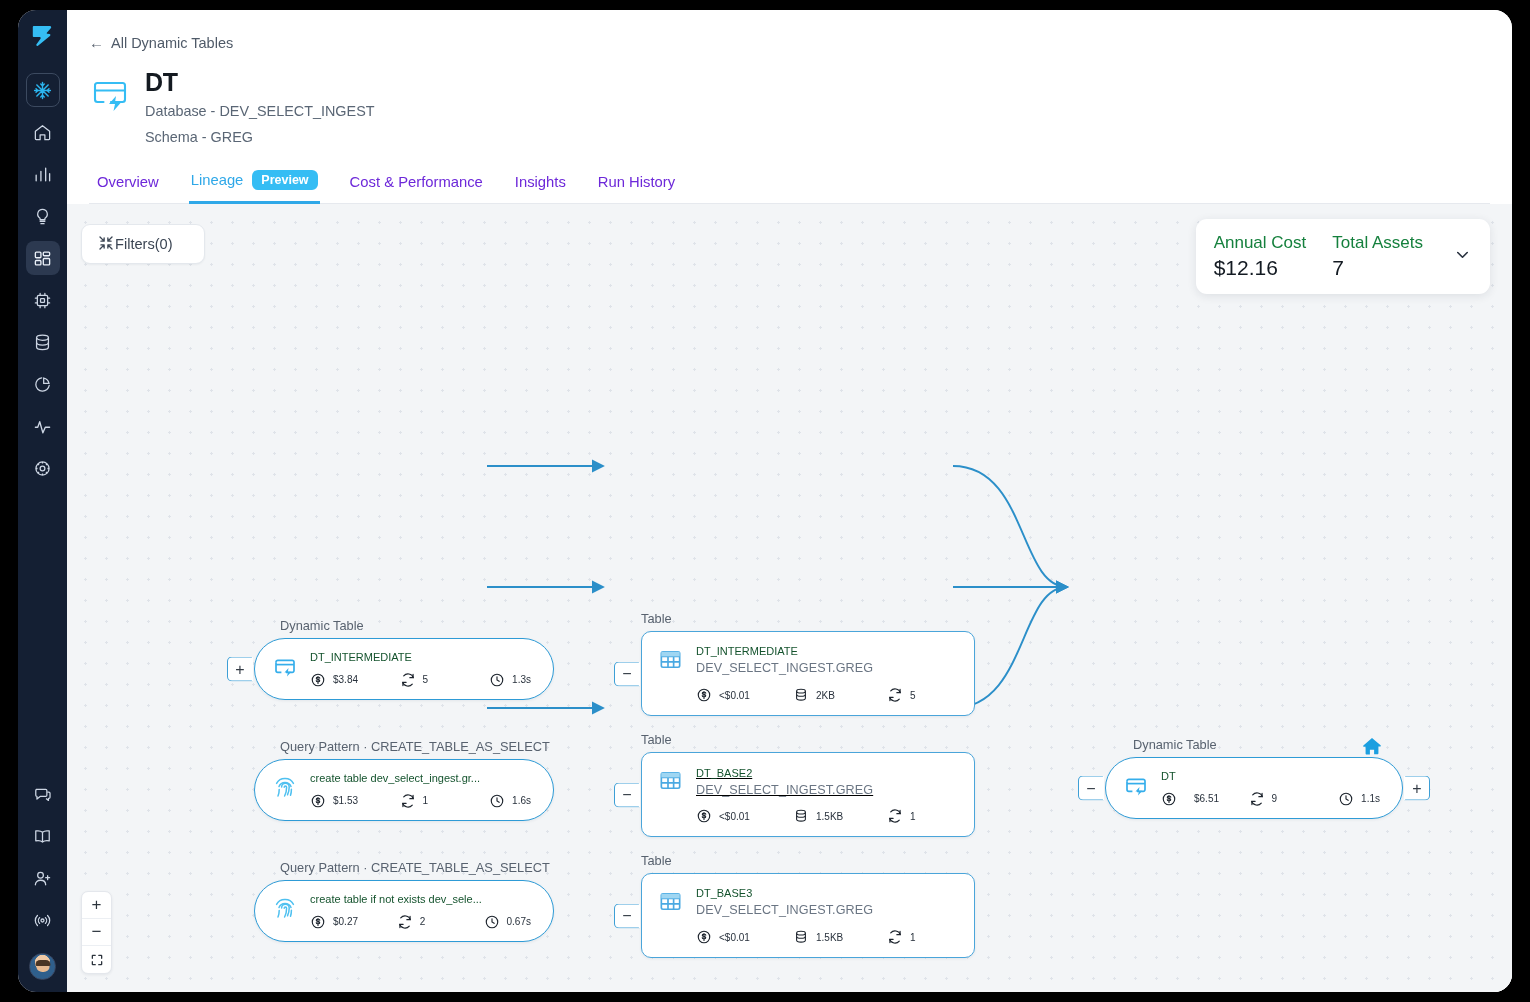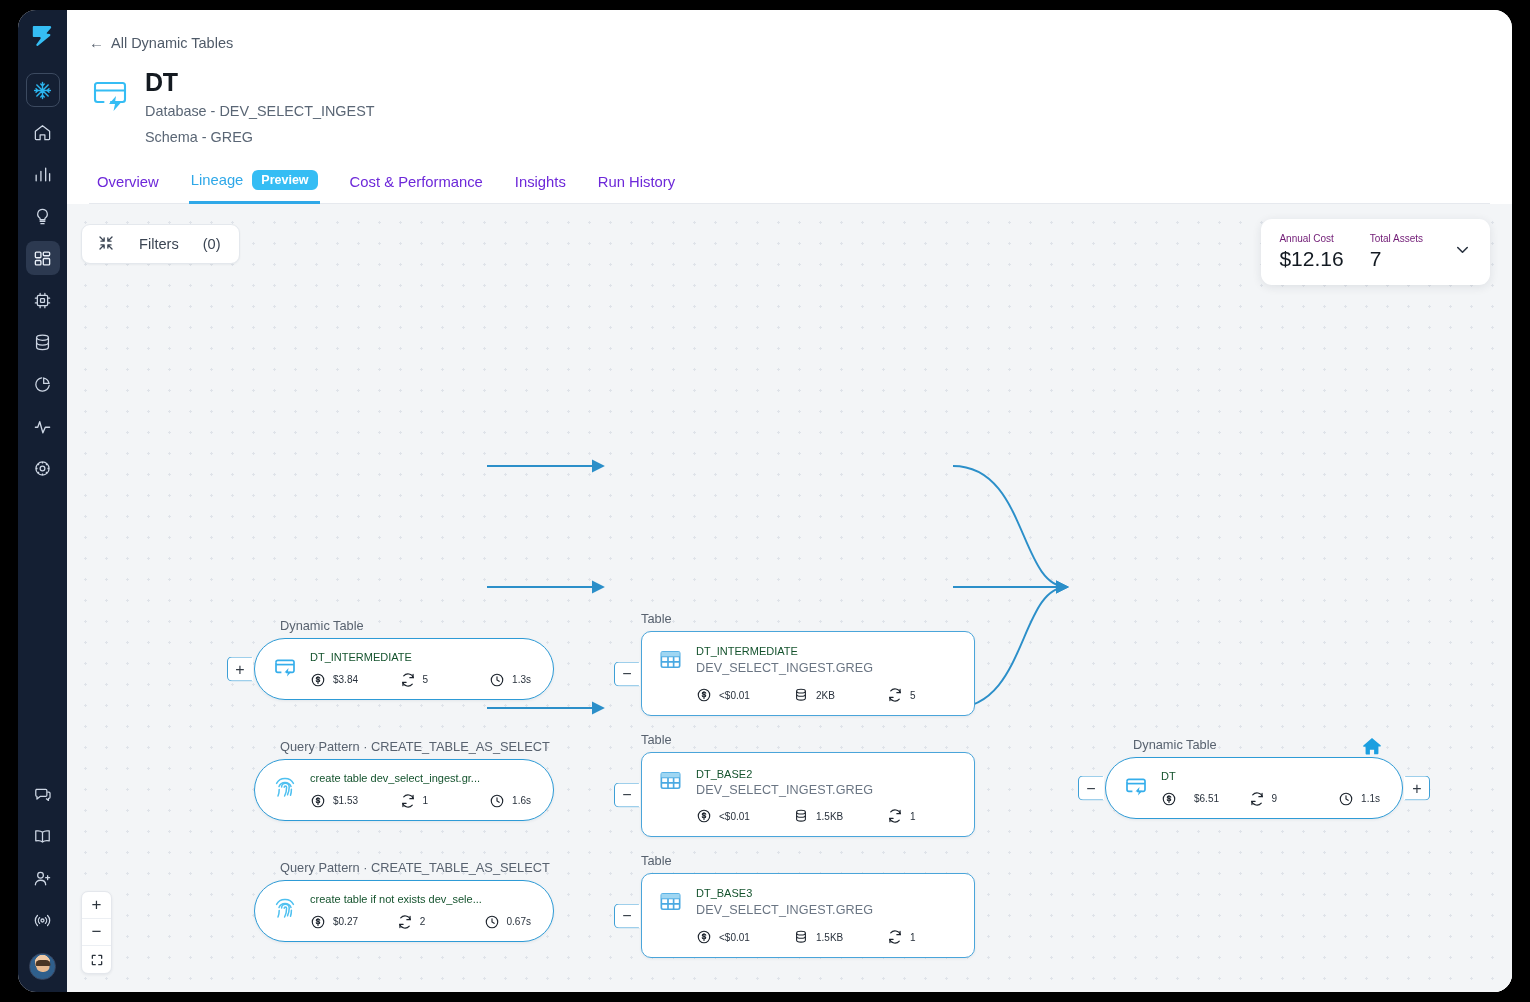--- a/index.html
+++ b/index.html
@@ -137,35 +137,35 @@
     background-image: radial-gradient(#dfe3e9 1.1px, transparent 1.2px);
     background-size: 21px 21px;
     background-position: 8px 8px;
     overflow: hidden;
   }
   .filters-btn {
     position: absolute; left: 14px; top: 20px;
     height: 40px; min-width: 124px;
     background: #fff; border: 1px solid #e4e8ed;
     border-radius: 9px;
-    display: flex; align-items: center; gap: 24px;
+    display: flex; align-items: center; gap: 0;
     padding: 0 18px 0 15px;
     font-size: 14.6px; color: #3b4553;
     cursor: pointer; z-index: 5;
     box-shadow: 0 1px 2px rgba(20,30,50,0.05);
   }
   .cost-panel {
     position: absolute; right: 22px; top: 15px;
     background: #fff; border-radius: 11px;
     box-shadow: 0 2px 10px rgba(25,35,55,0.10);
     padding: 13px 18px 14px 18px;
     display: flex; align-items: center; gap: 26px;
     z-index: 5; cursor: pointer;
   }
-  .cost-col .cost-label { font-size: 10px; color: #701a75; line-height: 1.3; }
+  .cost-col .cost-label { font-size: 17px; color: #15803d; line-height: 1.3; }
   .cost-col .cost-value { font-size: 21px; font-weight: normal; color: #131a22; margin-top: 2px; line-height: 1.15; }
   .cost-chevron { color: #2a3340; margin-left: 4px; }
   
   .graph { position: absolute; inset: 0; }
   .edges { position: absolute; inset: 0; pointer-events: none; }
   .node { position: absolute; }
   .node-type-label {
     position: absolute; top: -20px; left: 26px;
     font-size: 12.8px; color: #58626f;
     white-space: nowrap;
@@ -606,21 +606,21 @@
                 <span>5</span>
               </span>
             </div>
           </div>
         </div>
 
         <div class="node" style="left:574px; top:548px; width:334px;">
           <div class="node-type-label" style="left:0;">Table</div>
           <div class="rect-node">
             <span class="handle left">−</span>
-            <div style="display:flex; align-items:flex-end;">
+            <div style="display:flex; align-items:center;text-decoration:underline;">
               <span class="node-icon" style="margin-top:2px;">
                 <svg width="25" height="25" viewBox="0 0 24 24" fill="none" stroke="#4aa9e2" stroke-width="1.6">
                     <rect x="3.2" y="4.6" width="17.6" height="14.8" rx="1.6"></rect>
                     <path d="M3.2 9h17.6M3.2 14.2h17.6M9.6 9v10.4M15 9v10.4"></path>
                     <rect x="3.2" y="4.6" width="17.6" height="4.4" fill="#9fd6f2" stroke="none"></rect>
                   </svg>
               </span>
               <div class="node-body">
                 <div class="node-name">DT_BASE2</div>
                 <div class="node-sub">DEV_SELECT_INGEST.GREG</div>

